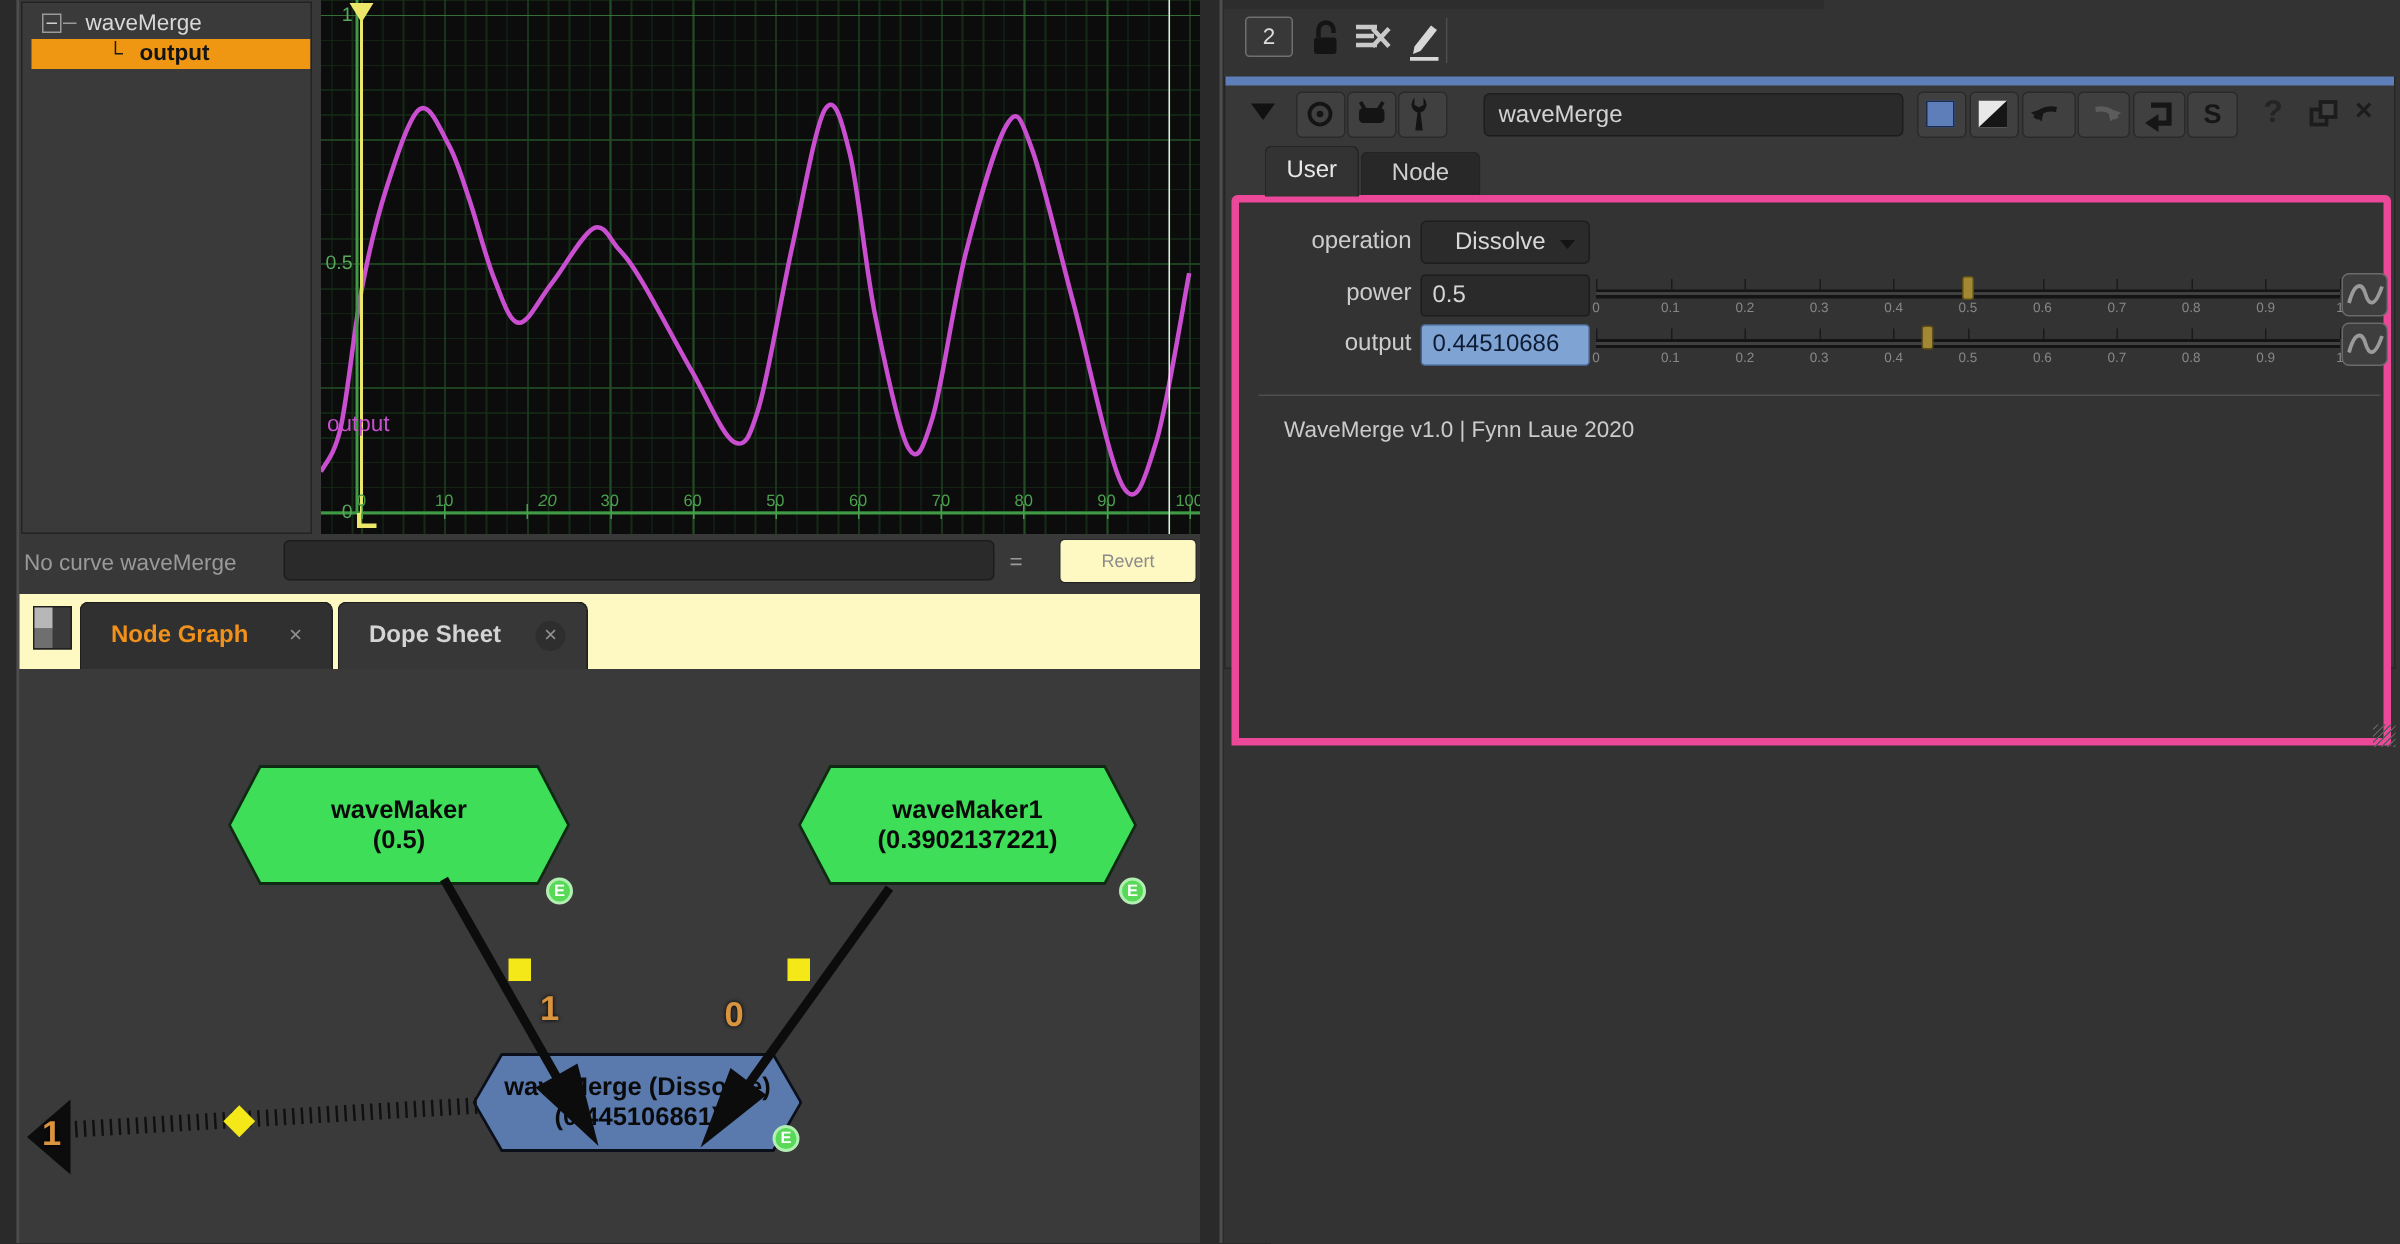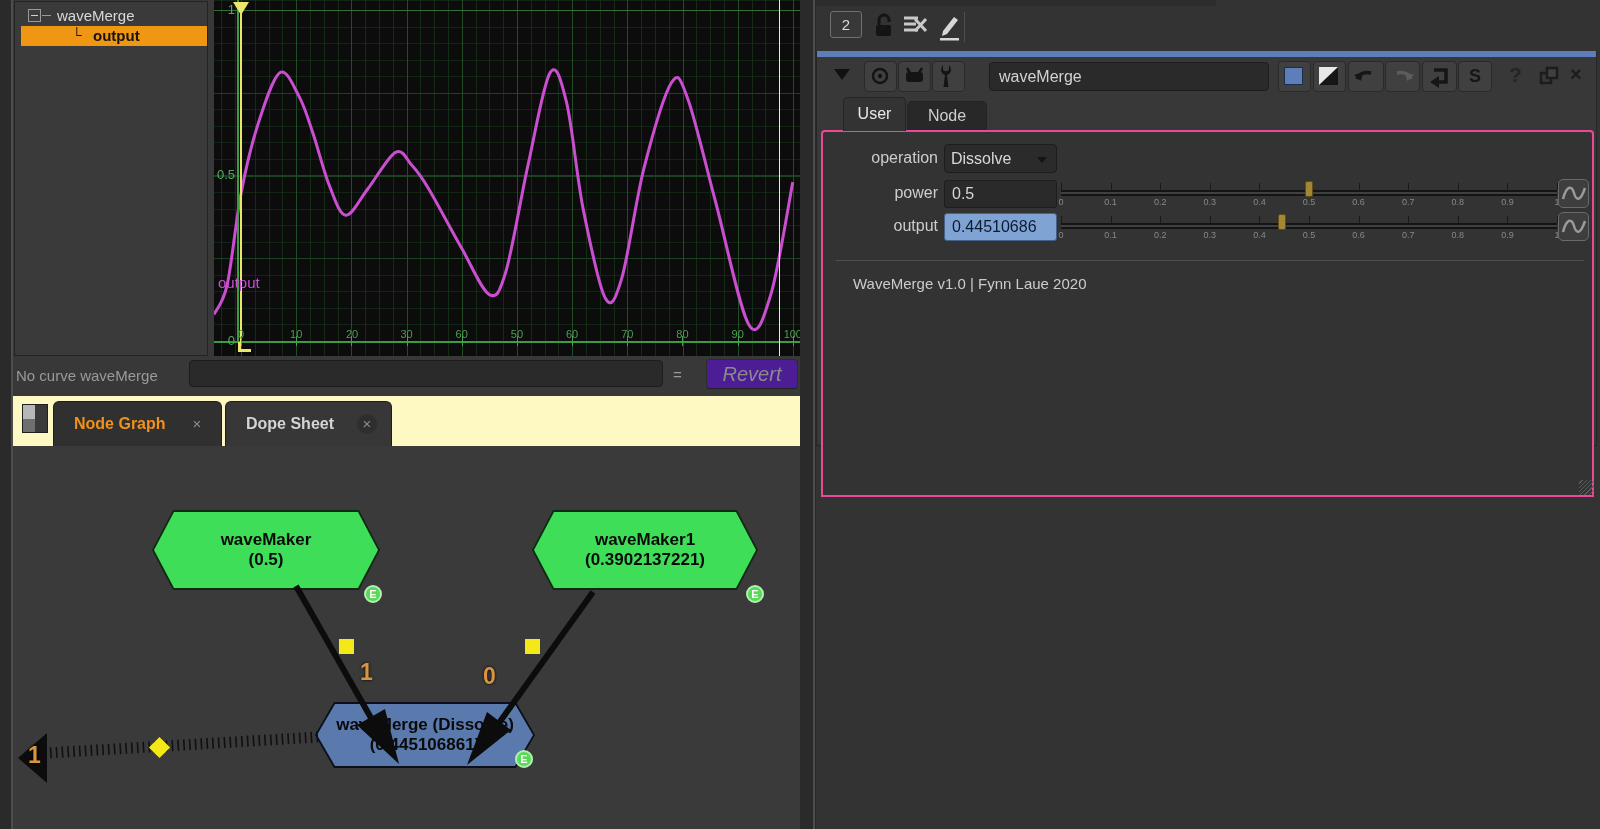--- a/index.html
+++ b/index.html
@@ -58,22 +58,22 @@
   #curve-svg { position:absolute; left:0; top:0; }
 
   
   .curve-bottom { left:0; top:356px; width:787px; height:40px; background:#383838; }
   .nocurve { position:absolute; left:3px; top:11px; font-size:15px; color:#9a9a9a; }
   .expr-input { position:absolute; left:176px; top:4px; width:474px; height:27px;
     background:#2a2a2a; border:1px solid #1c1c1c; border-radius:4px; color:#cfcfcf;
     font-size:14px; padding:0 6px; outline:none; }
   .eq { position:absolute; left:660px; top:10px; color:#9a9a9a; font-size:15px; }
   .revert-btn { position:absolute; left:693px; top:3px; width:92px; height:30px;
-    background:#4c1d95; border:1px solid #2c2c2c; border-bottom-color:#222;
-    border-radius:4px; color:#8b8b8b; font-size:20px; font-family:inherit;font-style:italic; }
+    background:#fef9c3; border:1px solid #2c2c2c; border-bottom-color:#222;
+    border-radius:4px; color:#8b8b8b; font-size:12px; font-family:inherit; }
 
   
   .tabbar { left:13px; top:396px; width:787px; height:50px; background:#fef9c3; }
   .pane-icon { left:9px; top:8px; width:26px; height:29px; background:#3a3a3a; border:1px solid #1f1f1f; }
   .pane-icon .q1 { position:absolute; left:0; top:0; width:12px; height:14px; background:#b7b7b7; }
   .pane-icon .q2 { position:absolute; left:0; top:14px; width:12px; height:13px; background:#6f6f6f; }
   .tab { position:absolute; top:5px; height:45px; border:1px solid #1e1e1e; border-bottom:none;
     border-radius:6px 6px 0 0; }
   .tab .tlabel { position:absolute; left:20px; top:13px; font-size:16px; font-weight:bold; }
   .tab .closex { position:absolute; right:14px; top:12px; width:20px; height:20px; border-radius:10px;
@@ -121,25 +121,25 @@
     border:1px solid #1d1d1d; border-radius:4px; color:#d2d2d2; font-size:16px; padding:0 9px;
     font-family:inherit; outline:none; }
   .swatch { position:absolute; top:5px; left:5px; width:19px; height:18px; }
   .np-tab { position:absolute; border:1px solid #242424; border-bottom:none;
     border-radius:5px 5px 0 0; text-align:center; font-size:16px; }
   .np-tab.active { left:26px; top:46px; width:63px; height:34px; background:#333333;
     color:#e8e8e8; line-height:32px; z-index:3; }
   .np-tab.inactive { left:90px; top:50px; width:80px; height:30px; background:#282828;
     color:#cfcfcf; line-height:28px; }
   .content-frame { left:4px; top:79px; width:773px; height:367px; background:#333333;
-    border:2px solid #ec4899; border-radius:4px 4px 0 0; }
+    border:5px solid #ec4899; border-radius:4px 4px 0 0; }
   .param-label { position:absolute; width:110px; text-align:right; font-size:16px; color:#cdcdcd; }
   .dropdown { left:121px; top:12px; width:113px; height:29px; background:#2b2b2b;
     border:1px solid #1d1d1d; border-radius:4px; color:#d8d8d8; font-size:16px; line-height:27px;
-    padding-left:6px; }
+    padding-left:22px; }
   .dd-arrow { position:absolute; right:9px; top:12px; width:0; height:0;
     border-left:5px solid transparent; border-right:5px solid transparent; border-top:6px solid #141414; }
   .param-input { position:absolute; left:121px; width:113px; height:28px; background:#2a2a2a;
     border:1px solid #1d1d1d; border-radius:3px; color:#d5d5d5; font-size:16px; padding:0 7px;
     font-family:inherit; outline:none; }
   .param-input.animated { background:#7fa3d3; color:#0d1b33; border-color:#44618c; }
   .slider { position:absolute; left:238px; width:496px; height:28px; }
   .slider .groove { position:absolute; left:0; right:0; top:10px; height:6px;
     background:linear-gradient(#141414 0 2px, #404040 2px 4px, #141414 4px 6px); }
   .slider .tick { position:absolute; top:3px; width:1px; height:7px; background:#1a1a1a; }
@@ -190,21 +190,21 @@
       <div id="y-labels">
           <div class="ytick-label" style="left: -5px; top: 1.99593px;">1</div>
           <div class="ytick-label" style="left: -5px; top: 167.491px;">0.5</div>
           <div class="ytick-label" style="left: -5px; top: 332.987px;">0</div>
         </div>
       <div id="x-labels">
           <div class="xtick-label" style="left: 26.985px;">0</div>
           <div class="xtick-mark" style="left: 26.985px;"></div>
           <div class="xtick-label" style="left: 82.1691px;">10</div>
           <div class="xtick-mark" style="left: 82.1691px;"></div>
-          <div class="xtick-label" style="left: 138px;">20</div>
+          <div class="xtick-label" style="left: 151px; font-style: italic;">20</div>
           <div class="xtick-mark" style="left: 137.353px;"></div>
           <div class="xtick-label" style="left: 192.537px;">30</div>
           <div class="xtick-mark" style="left: 192.537px;"></div>
           <div class="xtick-label" style="left: 247.721px;">60</div>
           <div class="xtick-mark" style="left: 247.721px;"></div>
           <div class="xtick-label" style="left: 302.906px;">50</div>
           <div class="xtick-mark" style="left: 302.906px;"></div>
           <div class="xtick-label" style="left: 358.09px;">60</div>
           <div class="xtick-mark" style="left: 358.09px;"></div>
           <div class="xtick-label" style="left: 413.274px;">70</div>

